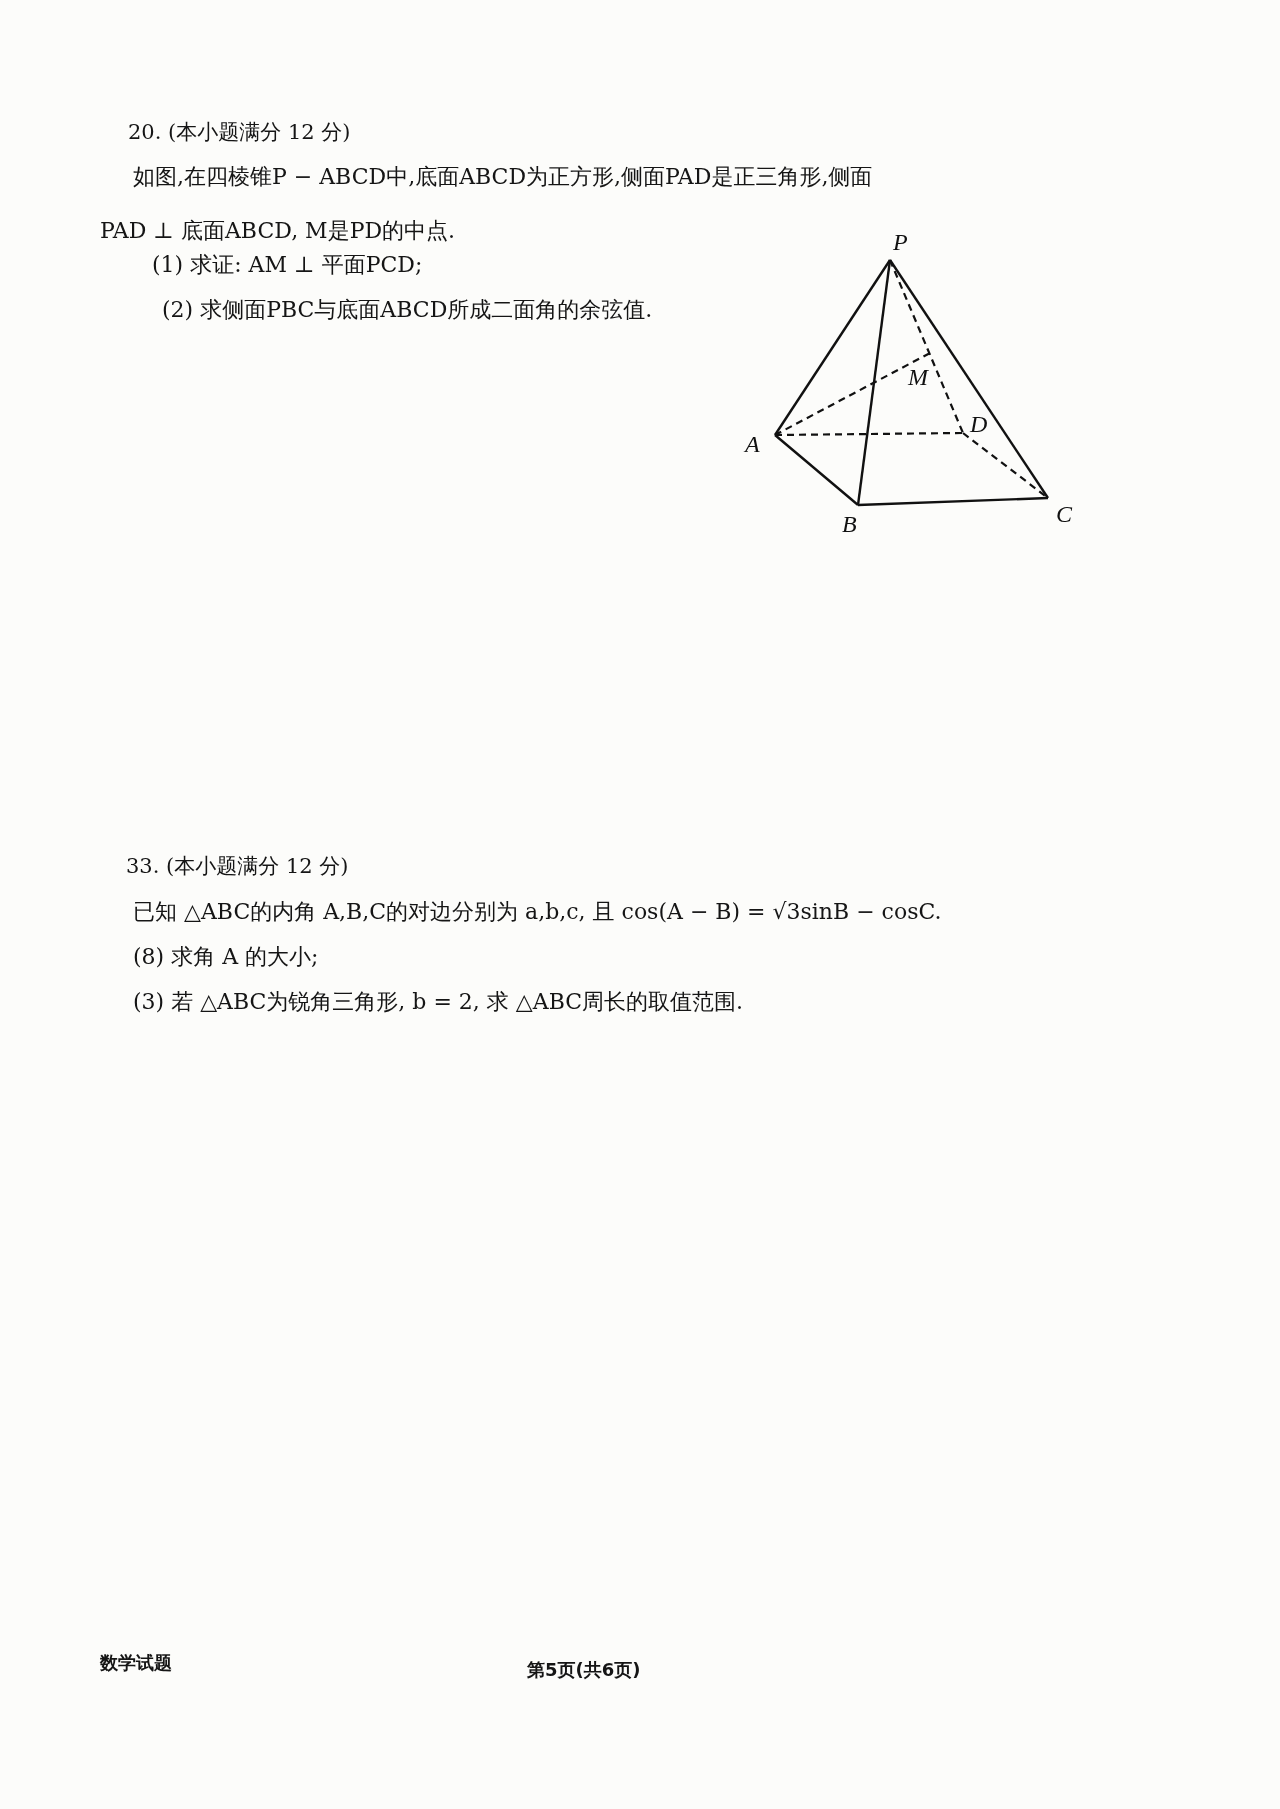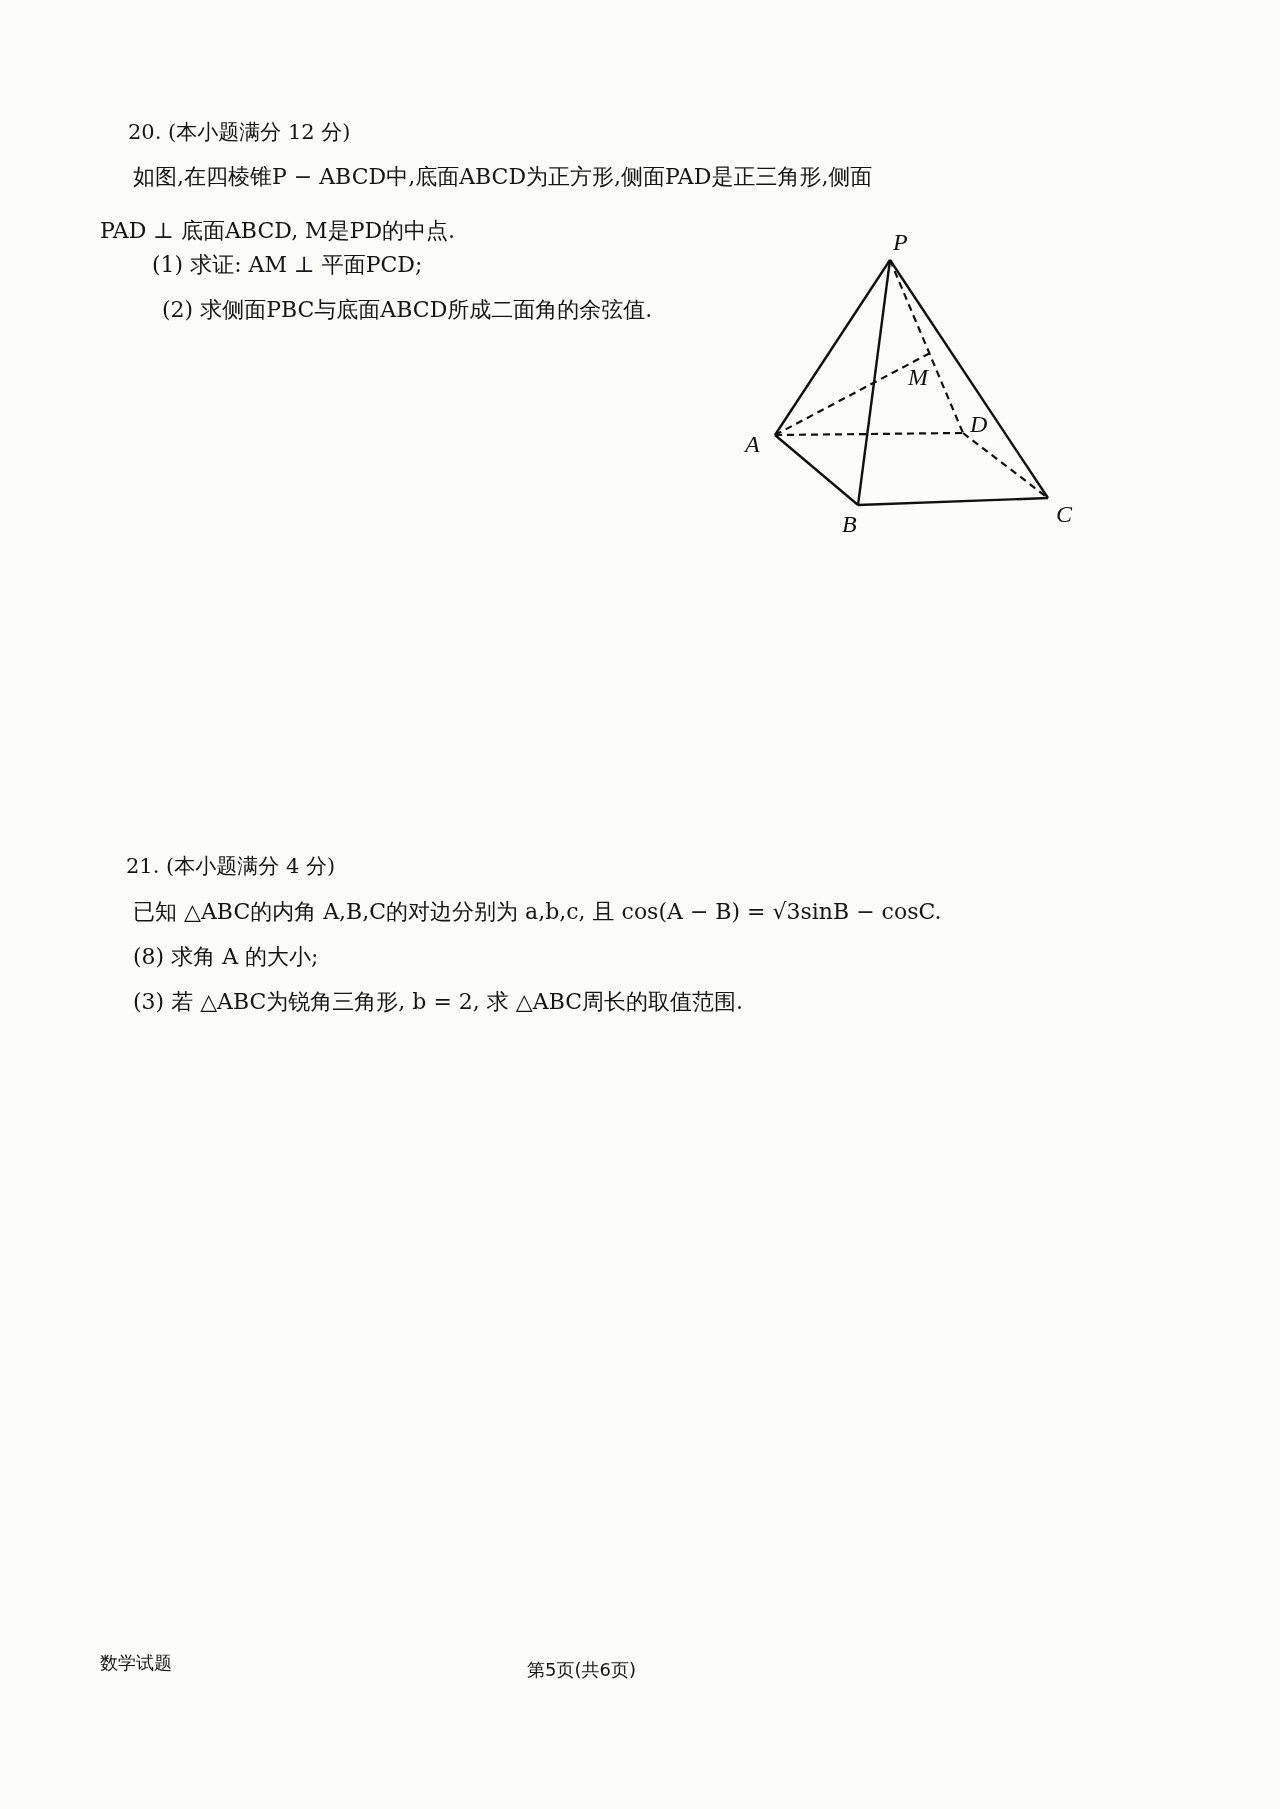--- a/index.html
+++ b/index.html
@@ -1,21 +1,21 @@
 <!DOCTYPE html>
 <html><head>
 <meta charset="utf-8">
 <style>
   html, body { margin:0; padding:0; }
   body { width:1280px; height:1809px; background:#fcfcfa; position:relative; overflow:hidden;
          font-family:"DejaVu Serif", serif; color:#151515; }
   .abs { position:absolute; white-space:nowrap; }
   .qhead { font-size:21px; font-family:"DejaVu Serif", serif;margin-left:28px; }
   .line { font-size:22px; }
-  .footer { font-size:18px; font-weight:normal; font-family:"DejaVu Sans", sans-serif; }
+  .footer { font-size:18px; font-weight:bold; font-family:"DejaVu Sans", sans-serif; }
   svg text { font-family:"Liberation Serif", serif; font-style:italic; font-size:24px; fill:#111; }
 </style>
 </head>
 <body>
 
 <div class="abs qhead" style="left:100px;top:118px;">20. (本小题满分 12 分)</div>
 <div class="abs line" style="left:133px;top:162px;">如图,在四棱锥P − ABCD中,底面ABCD为正方形,侧面PAD是正三角形,侧面</div>
 <div class="abs line" style="left:100px;top:206px;margin-top:10px;">PAD ⊥ 底面ABCD, M是PD的中点.</div>
 <div class="abs line" style="left:133px;top:250px;margin-left:19px;">(1) 求证: AM ⊥ 平面PCD;</div>
 <div class="abs line" style="left:133px;top:295px;margin-left:29px;">(2) 求侧面PBC与底面ABCD所成二面角的余弦值.</div>
@@ -37,19 +37,19 @@
     <line x1="775" y1="435" x2="930" y2="353"></line>
   </g>
   <text x="893" y="250">P</text>
   <text x="745" y="452">A</text>
   <text x="842" y="532">B</text>
   <text x="1056" y="522">C</text>
   <text x="970" y="432">D</text>
   <text x="908" y="385">M</text>
 </svg>
 
-<div class="abs qhead" style="left:98px;top:852px;">21. (本小题满分 4 分)</div>
+<div class="abs qhead" style="left:98px;top:852px;">33. (本小题满分 12 分)</div>
 <div class="abs line" style="left:133px;top:897px;">已知 △ABC的内角 A,B,C的对边分别为 a,b,c, 且 cos(A − B) = √3sinB − cosC.</div>
 <div class="abs line" style="left:133px;top:942px;">(8) 求角 A 的大小;</div>
 <div class="abs line" style="left:133px;top:987px;">(3) 若 △ABC为锐角三角形, b = 2, 求 △ABC周长的取值范围.</div>
 
 <div class="abs footer" style="left:100px;top:1651px;">数学试题</div>
 <div class="abs footer" style="left:527px;top:1658px;">第5页(共6页)</div>
 
 </body></html>

